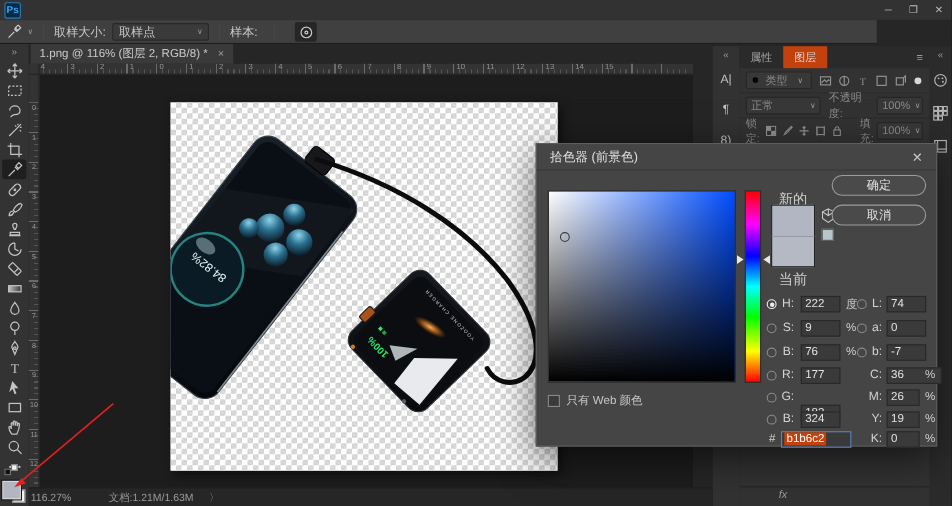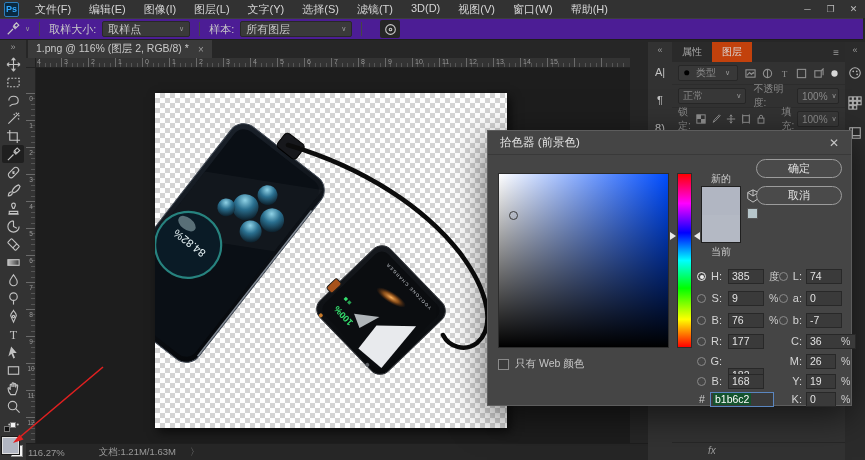--- a/index.html
+++ b/index.html
@@ -8,21 +8,21 @@
   svg{display:block}
 
   
   .menubar{position:absolute;left:0;top:0;width:865px;height:18px;background:#323232;display:flex;align-items:center;font-size:11px;color:#d6d6d6;z-index:30}
   .pslogo{width:15px;height:15px;margin:0 7px 0 4px;background:#0a2a40;color:#31a8ff;border:1px solid #2d7dbb;border-radius:2px;font-size:9px;font-weight:bold;display:flex;align-items:center;justify-content:center}
   .menu-item{padding:0 9px;white-space:nowrap}
   .wincontrols{margin-left:auto;display:flex}
   .winbtn{width:23px;text-align:center;color:#bdbdbd;font-size:9px;line-height:18px}
 
   
-  .optionsbar{position:absolute;left:0;top:18px;width:863px;height:22px;background:#4c1d95;border-top:1px solid #3e3e3e;border-bottom:1px solid #1e1e1e;display:flex;align-items:center;font-size:11px;color:#c8c8c8;z-index:29;padding-left:6px}
+  .optionsbar{position:absolute;left:0;top:18px;width:797px;height:22px;background:#404040;border-top:1px solid #3e3e3e;border-bottom:1px solid #1e1e1e;display:flex;align-items:center;font-size:11px;color:#c8c8c8;z-index:29;padding-left:6px}
   .vsep{width:1px;height:14px;background:#464646;margin:0 9px}
   .caret{font-size:7px;color:#9a9a9a;margin-left:5px}
   .combo{display:flex;align-items:center;background:#3a3a3a;border:1px solid #282828;height:16px;padding:0 5px;border-radius:2px;justify-content:space-between}
   .optlabel{margin-right:6px}
   .ringbtn{width:20px;height:18px;background:#262626;border-radius:2px;display:flex;align-items:center;justify-content:center;margin-left:9px}
 
   
   .tabrow{position:absolute;left:26px;top:40px;width:604px;height:18px;background:#262626;display:flex;align-items:stretch;z-index:5}
   .doctab{background:#3a3a3a;color:#c9c9c9;font-size:10.5px;display:flex;align-items:center;padding:0 8px;gap:9px;margin-left:2px;white-space:nowrap}
   .tabclose{color:#999;font-size:10px}
@@ -94,57 +94,44 @@
   .dialog{position:absolute;left:487px;top:130px;width:365px;height:276px;background:#454545;border:1px solid #5d5d5d;box-shadow:0 10px 34px rgba(0,0,0,.6);z-index:40;font-size:11px;color:#d8d8d8}
   .dtitle{height:24px;border-bottom:1px solid #393939;display:flex;align-items:center;padding:0 12px;font-size:11.5px;color:#e0e0e0}
   .dclose{margin-left:auto;color:#c6c6c6;font-size:12px}
   .cfield{position:absolute;left:10px;top:42px;width:171px;height:175px;border:1px solid #2c2c2c;
     background-image:linear-gradient(to bottom,rgba(0,0,0,0),#000),linear-gradient(to right,#fff,hsl(222,100%,50%))}
   .ccursor{position:absolute;left:10px;top:37px;width:9px;height:9px;border:1.4px solid #3c3c3c;border-radius:50%}
   .hue{position:absolute;left:189px;top:42px;width:15px;height:175px;border:1px solid #2c2c2c;
     background:linear-gradient(to bottom,#f00,#f0f 17%,#00f 34%,#0ff 50%,#0f0 66%,#ff0 84%,#f00)}
   .harrowL{position:absolute;left:182px;top:101px;width:0;height:0;border-style:solid;border-width:4px 0 4px 6px;border-color:transparent transparent transparent #e8e8e8}
   .harrowR{position:absolute;left:206px;top:101px;width:0;height:0;border-style:solid;border-width:4px 6px 4px 0;border-color:transparent #e8e8e8 transparent transparent}
-  .swlabel{position:absolute;width:40px;text-align:center;font-size:10px;color:#cfcfcf}
+  .swlabel{position:absolute;width:40px;text-align:center;font-size:13px;color:#cfcfcf}
   .swatchNew{position:absolute;left:213px;top:55px;width:40px;height:29px;background:#b1b6c2;border:1px solid #1f1f1f;border-bottom:none}
   .swatchCur{position:absolute;left:213px;top:84px;width:40px;height:28px;background:#b4b9c4;border:1px solid #1f1f1f;border-top:none}
   .gamutcube{position:absolute;left:258px;top:58px}
   .gamutsw{position:absolute;left:259px;top:77px;width:11px;height:11px;background:#b7c6cb;border:1px solid #555}
   .dbtn{position:absolute;left:268px;width:86px;height:19px;border:1px solid #9c9c9c;border-radius:10px;background:#4a4a4a;color:#e2e2e2;font-size:11px;display:flex;align-items:center;justify-content:center;white-space:nowrap}
   .radio{position:absolute;width:9px;height:9px;border:1px solid #8a8a8a;border-radius:50%}
   .radio.sel{border-color:#ededed}
   .radio.sel::after{content:"";position:absolute;left:1.5px;top:1.5px;width:4px;height:4px;border-radius:50%;background:#ededed}
   .flabel{position:absolute;width:14px;text-align:right;font-size:11px;color:#d4d4d4}
   .fbox{position:absolute;width:36px;height:15px;background:#3a3a3a;border:1px solid #282828;font-size:10.5px;color:#e2e2e2;padding:1px 3px;line-height:11px}
   .funit{position:absolute;font-size:10.5px;color:#cfcfcf}
   .hexwrap{position:absolute;left:222px;top:261px;width:64px;height:15px;background:#3a3a3a;border:1px solid #5a86c0;padding:1px 2px;line-height:11px}
-  .hexsel{background:#14532d;color:#fff;font-size:10.5px;padding:0 2px}
+  .hexsel{background:#c2410c;color:#fff;font-size:10.5px;padding:0 2px}
   .webonly{position:absolute;left:10px;top:226px;display:flex;align-items:center;gap:6px;font-size:10.5px;color:#c6c6c6}
   .checkbox{width:11px;height:11px;border:1px solid #8a8a8a;background:#3a3a3a}
 
   .arrowlayer{position:absolute;left:0;top:0;width:865px;height:460px;z-index:60;pointer-events:none}
 </style>
 </head>
 <body>
 
 <div class="menubar">
   <div class="pslogo">Ps</div>
-  <div style="display:flex">
-      <span class="menu-item">文件(F)</span>
-      <span class="menu-item">编辑(E)</span>
-      <span class="menu-item">图像(I)</span>
-      <span class="menu-item">图层(L)</span>
-      <span class="menu-item">文字(Y)</span>
-      <span class="menu-item">选择(S)</span>
-      <span class="menu-item">滤镜(T)</span>
-      <span class="menu-item">3D(D)</span>
-      <span class="menu-item">视图(V)</span>
-      <span class="menu-item">窗口(W)</span>
-      <span class="menu-item">帮助(H)</span>
-    </div>
   <div class="wincontrols">
     <span class="winbtn">─</span>
     <span class="winbtn">❐</span>
     <span class="winbtn">✕</span>
   </div>
 </div>
 
 <div class="optionsbar">
   <span>
     <svg width="14" height="14" viewBox="0 0 16 16" style="stroke:#c8c8c8;fill:none;stroke-width:1.3">
@@ -153,24 +140,20 @@
   </span>
   <span class="caret">∨</span>
   <span class="vsep"></span>
   <span class="optlabel">取样大小:</span>
   <span class="combo" style="width:88px">
     <span>取样点</span>
     <span class="caret">∨</span>
   </span>
   <span class="vsep"></span>
   <span class="optlabel">样本:</span>
-  <span class="combo" style="width:112px">
-    <span>所有图层</span>
-    <span class="caret">∨</span>
-  </span>
   <span class="vsep"></span>
   <span class="ringbtn">
     <svg width="13" height="13" viewBox="0 0 14 14" style="stroke:#c8c8c8;fill:none;stroke-width:1.2">
         <circle cx="7" cy="7" r="5.2"></circle>
         <circle cx="7" cy="7" r="1.4"></circle>
       </svg>
   </span>
 </div>
 
 <div class="tabrow">
@@ -581,21 +564,21 @@
   <svg class="gamutcube" width="14" height="14" viewBox="0 0 16 16" style="stroke:#c8c8c8;fill:none;stroke-width:1.1">
       <path d="M8 1l6 3v7l-6 4-6-4V4z M8 1v7 M2 4l6 4 6-4"></path>
     </svg>
   <div class="gamutsw"></div>
 
   <div class="dbtn" style="top:55px">取消</div>
   <div class="dbtn" style="top:28px">确定</div>
 
   <div class="radio sel" style="left:209px;top:141px"></div>
   <span class="flabel" style="left:220px;top:139px">H:</span>
-  <div class="fbox" style="left:240px;top:138px">385</div>
+  <div class="fbox" style="left:240px;top:138px">222</div>
   <span class="funit" style="left:281px;top:139px">度</span>
 
   <div class="radio" style="left:209px;top:163px"></div>
   <span class="flabel" style="left:220px;top:161px">S:</span>
   <div class="fbox" style="left:240px;top:160px">9</div>
   <span class="funit" style="left:281px;top:161px">%</span>
 
   <div class="radio" style="left:209px;top:185px"></div>
   <span class="flabel" style="left:220px;top:183px">B:</span>
   <div class="fbox" style="left:240px;top:182px">76</div>
@@ -604,21 +587,21 @@
   <div class="radio" style="left:209px;top:206px"></div>
   <span class="flabel" style="left:220px;top:204px">R:</span>
   <div class="fbox" style="left:240px;top:203px">177</div>
 
   <div class="radio" style="left:209px;top:226px"></div>
   <span class="flabel" style="left:220px;top:224px">G:</span>
   <div class="fbox" style="left:240px;top:237px">182</div>
 
   <div class="radio" style="left:209px;top:246px"></div>
   <span class="flabel" style="left:220px;top:244px">B:</span>
-  <div class="fbox" style="left:240px;top:243px">168</div>
+  <div class="fbox" style="left:240px;top:243px">324</div>
 
   <span class="funit" style="left:211px;top:262px">#</span>
   <div class="hexwrap"><span class="hexsel">b1b6c2</span></div>
 
   <div class="radio" style="left:291px;top:141px"></div>
   <span class="flabel" style="left:300px;top:139px">L:</span>
   <div class="fbox" style="left:318px;top:138px">74</div>
 
   <div class="radio" style="left:291px;top:163px"></div>
   <span class="flabel" style="left:300px;top:161px">a:</span>

